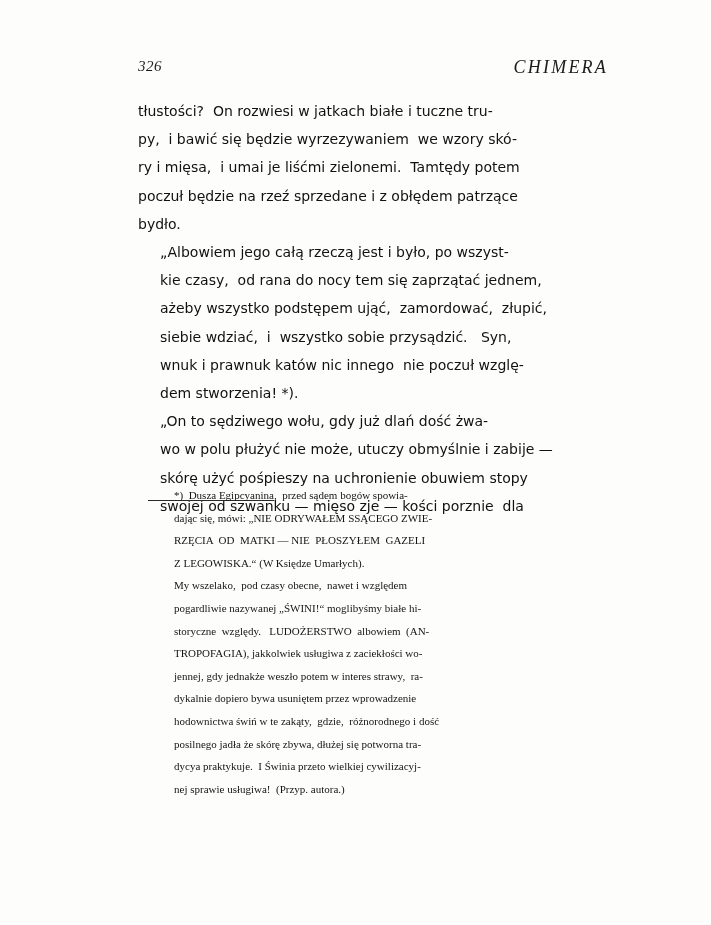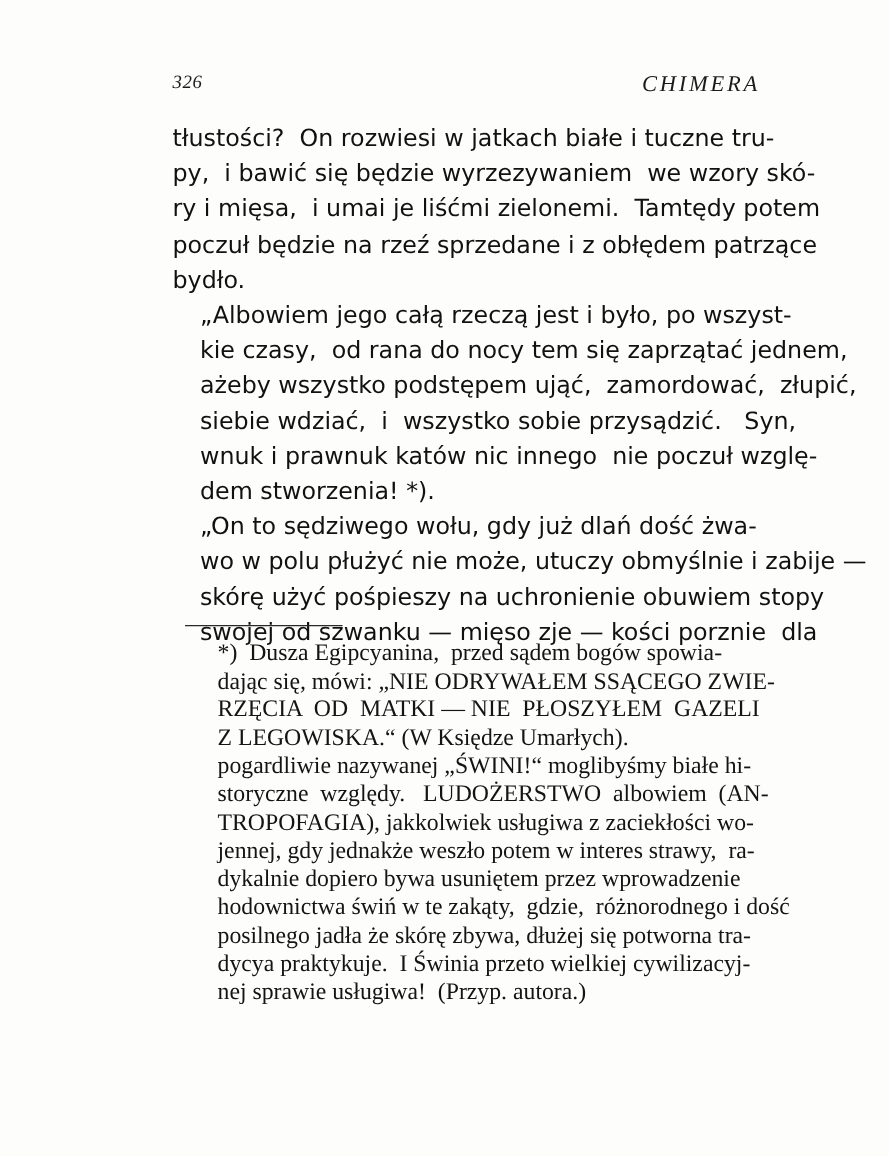--- a/index.html
+++ b/index.html
@@ -54,21 +54,21 @@
     color: #1b1b1b;
   }
 
   
   .body-text {
     position: absolute;
     left: 138px;
     top: 97px;
     width: 470px;
     font-family: "DejaVu Sans", sans-serif;
-    font-size: 19px;
+    font-size: 14px;
     line-height: 28.2px;
     color: #111111;
     text-align: justify;
   }
   .body-text p {
     margin: 0;
   }
   .body-text p.indent {
     text-indent: 22px;
   }
@@ -84,24 +84,24 @@
     top: 500px;
     width: 126px;
     height: 1px;
     background: #2a2a2a;
   }
 
   
   .footnotes {
     position: absolute;
     left: 148px;
-    top: 512px;
+    top: 484px;
     width: 450px;
     font-family: "Liberation Serif", serif;
-    font-size: 19px;
+    font-size: 11px;
     line-height: 22.6px;
     color: #141414;
     text-align: justify;
   }
   .footnotes p {
     margin: 0;
   }
   .footnotes p.fn-indent {
     text-indent: 26px;
   }
@@ -153,20 +153,21 @@
   <div class="footnotes">
 
     <p class="fn-indent">
       <span class="fn-line">*)  Dusza Egipcyanina,  przed sądem bogów spowia-</span>
       <span class="fn-line">dając się, mówi: „NIE ODRYWAŁEM SSĄCEGO ZWIE-</span>
       <span class="fn-line">RZĘCIA  OD  MATKI — NIE  PŁOSZYŁEM  GAZELI</span>
       <span class="fn-line">Z LEGOWISKA.“ (W Księdze Umarłych).</span>
     </p>
 
     <p class="fn-indent">
+      <span class="fn-line">My wszelako,  pod czasy obecne,  nawet i względem</span>
       <span class="fn-line">pogardliwie nazywanej „ŚWINI!“ moglibyśmy białe hi-</span>
       <span class="fn-line">storyczne  względy.   LUDOŻERSTWO  albowiem  (AN-</span>
       <span class="fn-line">TROPOFAGIA), jakkolwiek usługiwa z zaciekłości wo-</span>
       <span class="fn-line">jennej, gdy jednakże weszło potem w interes strawy,  ra-</span>
       <span class="fn-line">dykalnie dopiero bywa usuniętem przez wprowadzenie</span>
       <span class="fn-line">hodownictwa świń w te zakąty,  gdzie,  różnorodnego i dość</span>
       <span class="fn-line">posilnego jadła że skórę zbywa, dłużej się potworna tra-</span>
       <span class="fn-line">dycya praktykuje.  I Świnia przeto wielkiej cywilizacyj-</span>
       <span class="fn-line">nej sprawie usługiwa!  (Przyp. autora.)</span>
     </p>

